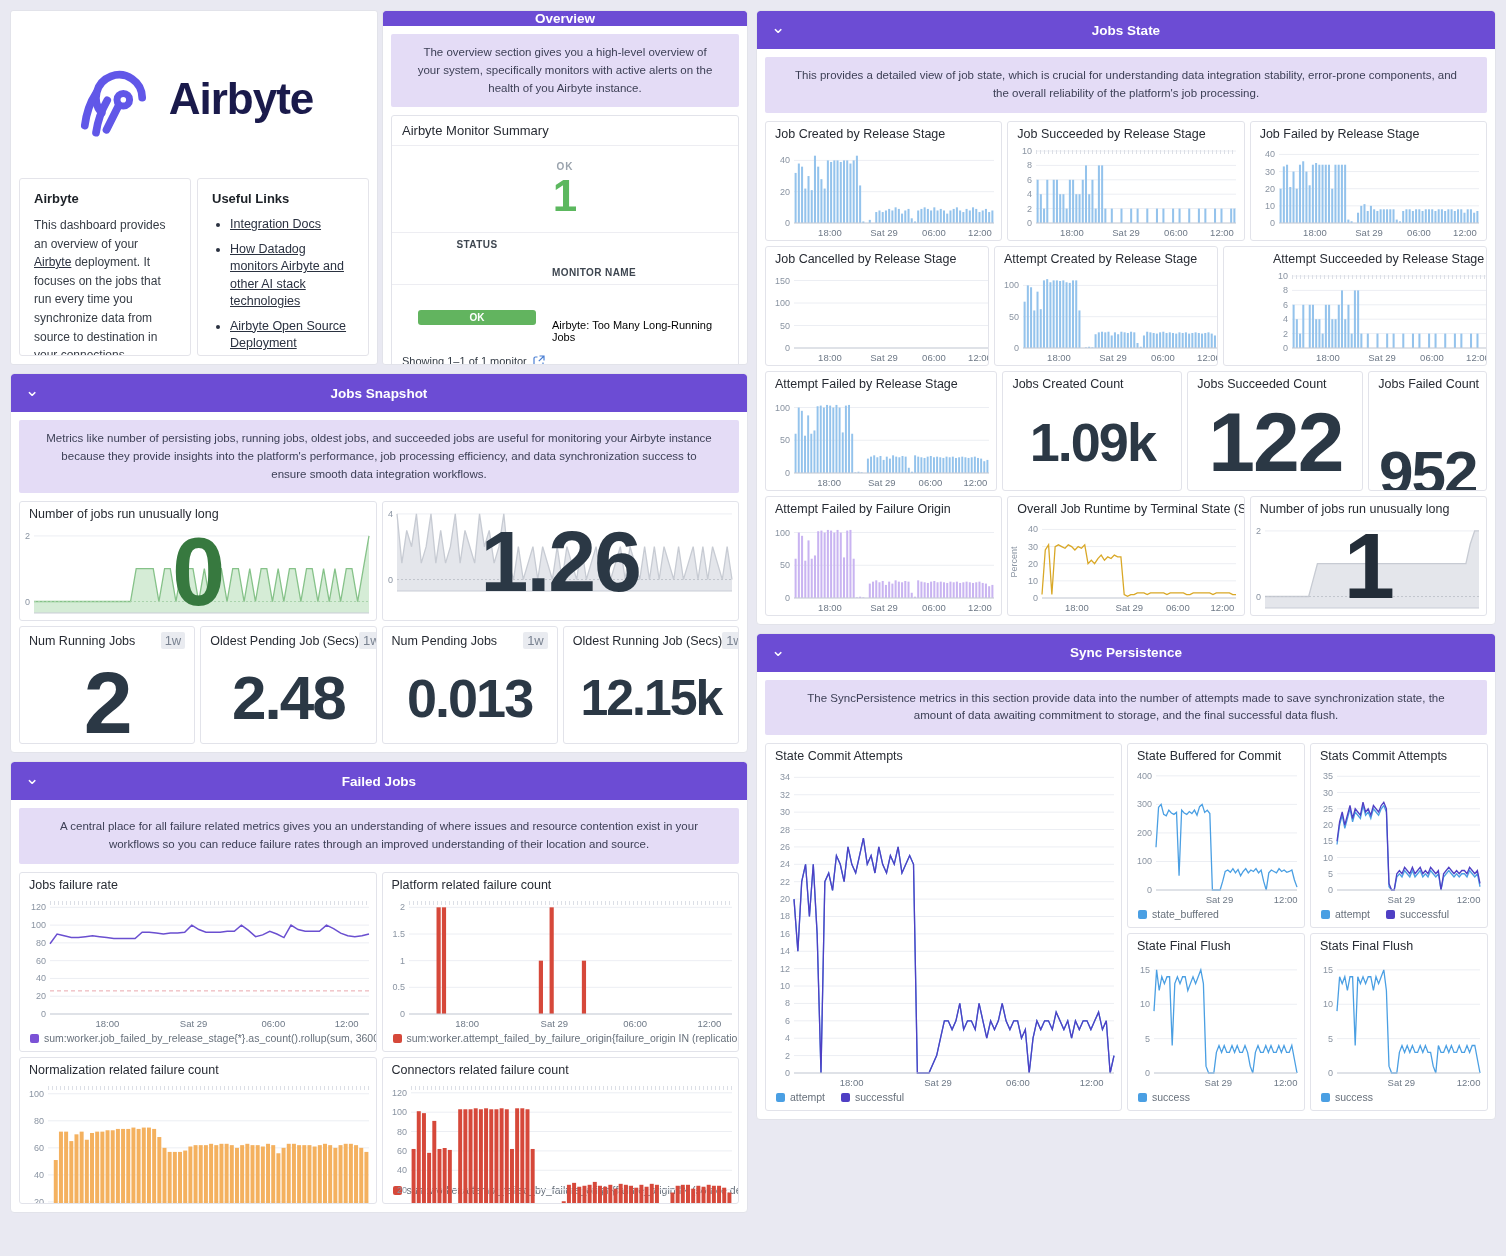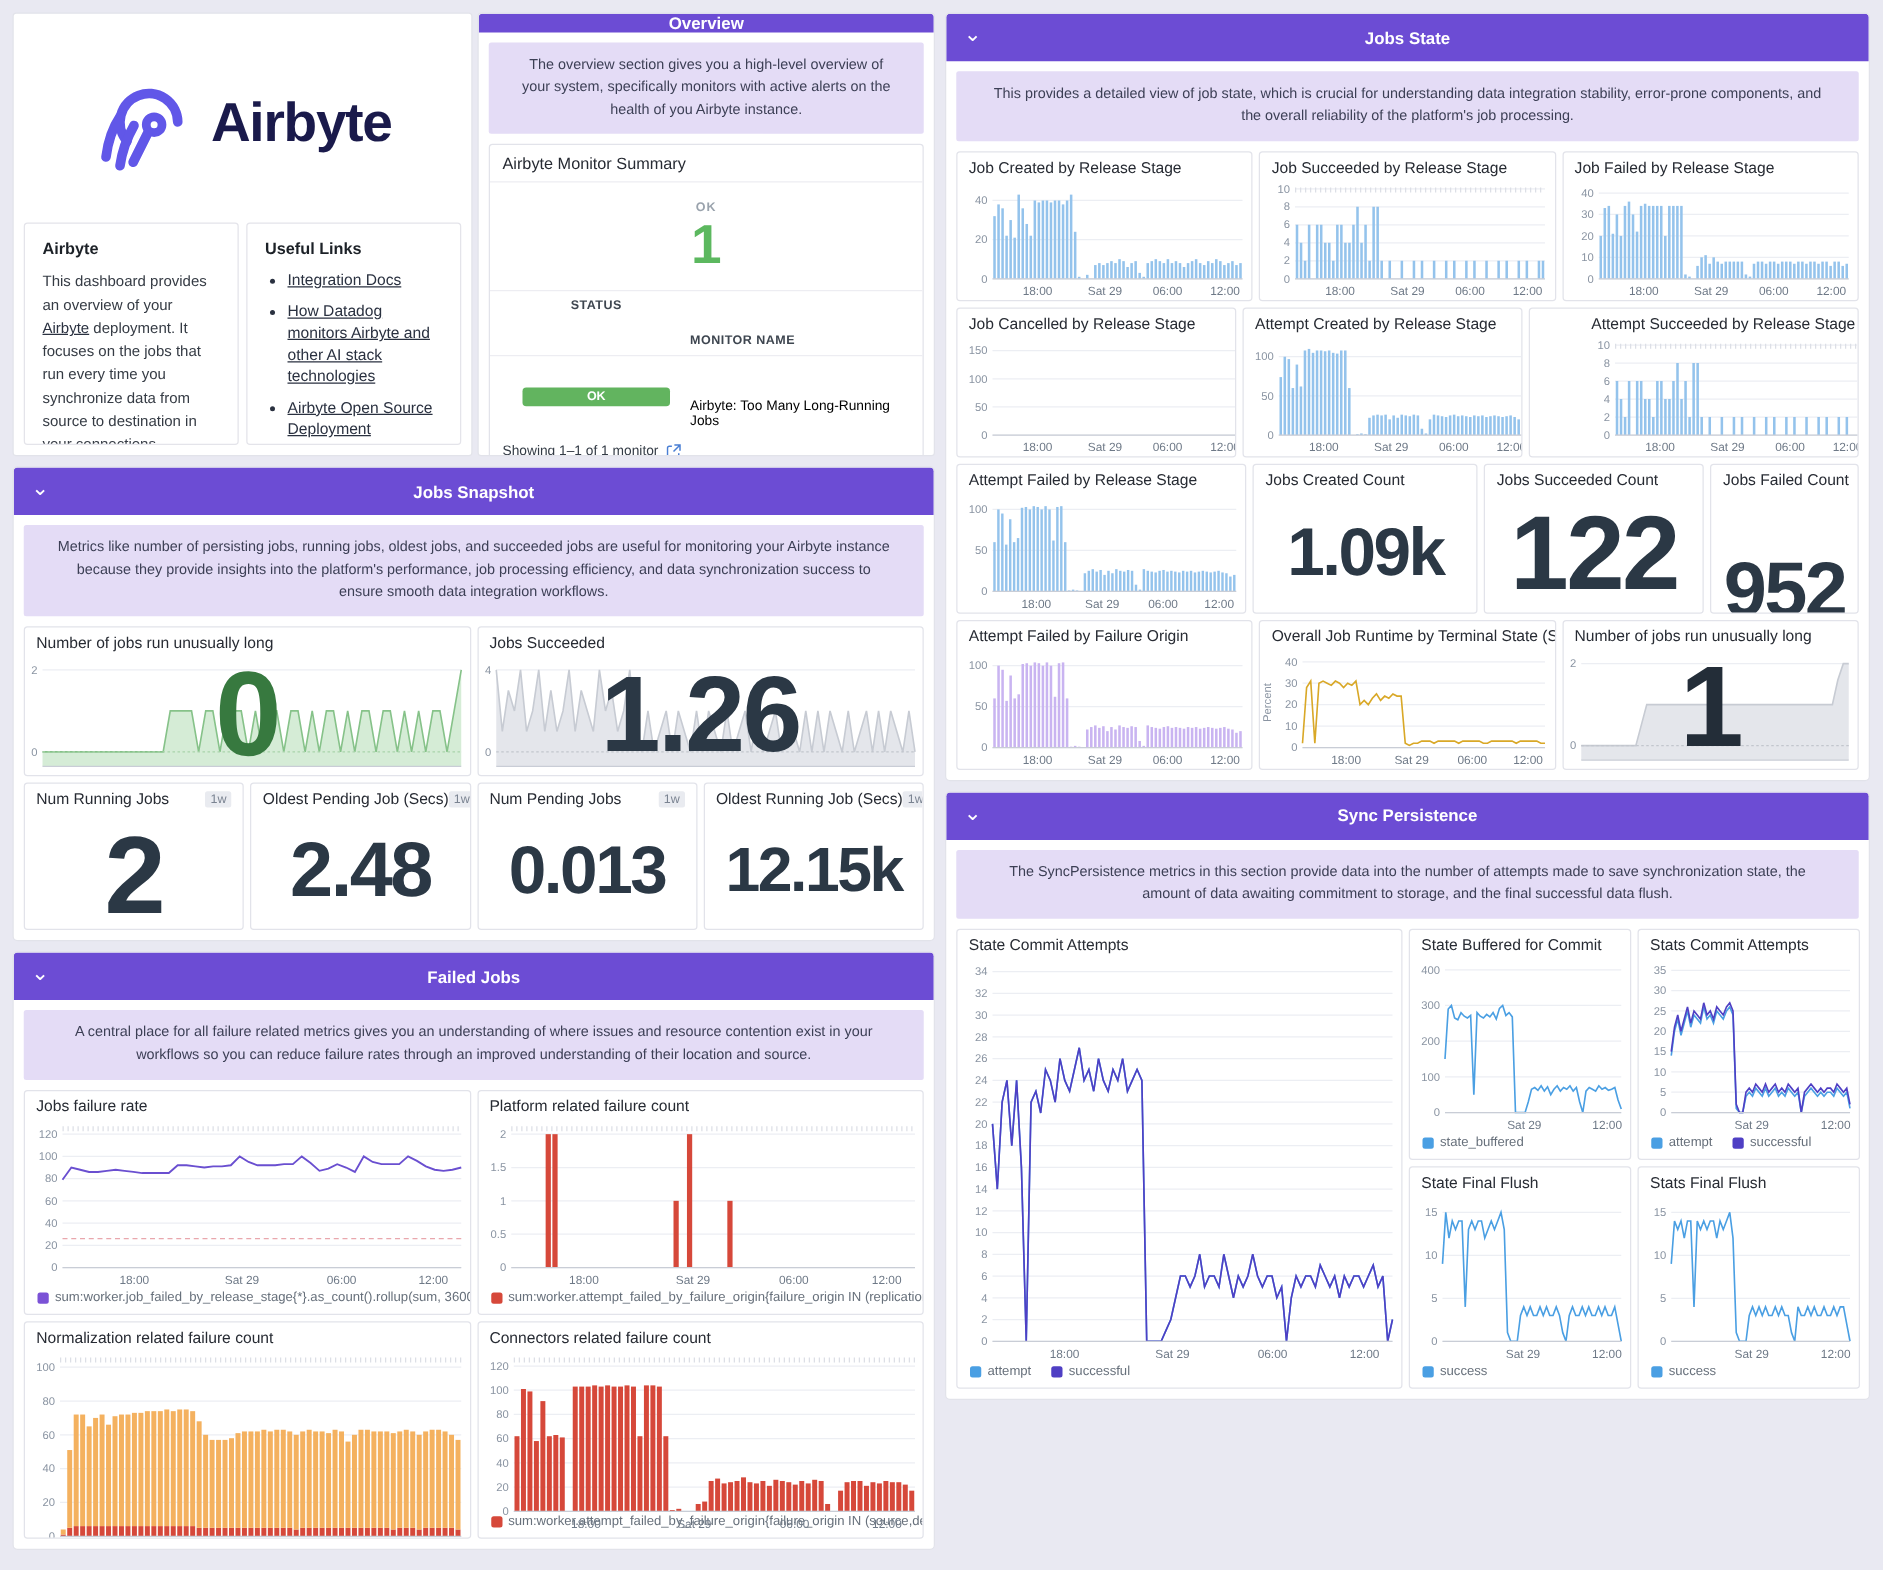--- a/index.html
+++ b/index.html
@@ -12,21 +12,21 @@
   .section{background:#fff;border:1px solid #e2e3ea;border-radius:4px;overflow:hidden;}
   .sec-head{position:relative;background:#6c4cd4;color:#fff;height:38px;display:flex;align-items:center;justify-content:center;font-size:13.5px;font-weight:700;border-radius:3px 3px 0 0;}
   .sec-head .chev{position:absolute;left:14px;top:6px;font-size:17px;font-weight:400;cursor:pointer;}
   .sec-body{padding:8px;}
   .note{background:#e4dcf6;color:#3c3f55;font-size:11.5px;line-height:1.55;text-align:center;padding:10px 26px;border-radius:2px;margin-bottom:8px;}
   .row{display:flex;gap:5px;margin-bottom:5px;}
   .row:last-child{margin-bottom:0;}
   
   .w{background:#fff;border:1px solid #e2e3ea;border-radius:3px;display:flex;flex-direction:column;overflow:hidden;box-sizing:border-box;}
   .wt{font-size:12.5px;color:#272b33;padding:5px 9px 3px;display:flex;justify-content:space-between;align-items:center;white-space:nowrap;overflow:hidden;flex:0 0 auto;}
-  .badge{background:#e9ebf0;color:#7a8391;font-size:10px;padding:1px 4px;border-radius:2px;flex:0 0 auto;}
+  .badge{background:#e9ebf0;color:#7a8391;font-size:13px;padding:1px 4px;border-radius:2px;flex:0 0 auto;}
   .chart{flex:1 1 auto;position:relative;min-height:0;}
   .bignum{position:absolute;inset:0;display:flex;align-items:center;justify-content:center;font-weight:700;pointer-events:none;letter-spacing:-2px;}
   .legend{padding:1px 10px 7px;display:flex;gap:16px;font-size:10.5px;color:#67707b;align-items:center;overflow:hidden;white-space:nowrap;flex:0 0 auto;}
   .legend .lg{display:inline-flex;align-items:center;text-align:right;}
   .legend i{width:9px;height:9px;border-radius:2px;display:inline-block;margin-right:5px;flex:0 0 auto;}
   .qv{flex:1;display:flex;align-items:center;justify-content:center;font-weight:700;color:#2b3845;letter-spacing:-2px;}
   
   .brand-card{width:368px;height:355px;display:flex;flex-direction:column;padding:8px;}
   .logo-area{flex:1;display:flex;align-items:center;justify-content:center;gap:10px;}
   .wordmark{font-size:44px;font-weight:800;color:#1a1a4b;letter-spacing:-1px;}
@@ -48,21 +48,21 @@
   .mon-table{border-top:1px solid #ededf2;font-size:11px;}
   .mon-thead{display:flex;padding:6px 10px;border-bottom:1px solid #ededf2;color:#3e4650;font-weight:700;font-size:10px;letter-spacing:.4px;}
   .mon-row{display:flex;align-items:center;padding:6px 10px;}
   .mc1{width:150px;text-align:center;flex:0 0 auto;}
   .mc2{flex:1;margin-top:28px;}
   .pill{display:inline-block;background:#62b45f;color:#fff;font-size:10px;font-weight:700;border-radius:3px;padding:2px 0;width:118px;}
   .mon-foot{padding:6px 10px;font-size:11px;color:#333b45;display:flex;align-items:center;gap:6px;}
   .heads-up{height:120px;}
   .h118{height:118px;}
   .h180{height:180px;}
-  .h190{height:174px;}
+  .h190{height:147px;}
   .h368{height:368px;}
   .h185{height:185px;}
   .h178{height:178px;}
 </style>
 </head>
 <body>
 
 <div class="page">
 
   <div class="col col-left">
@@ -146,21 +146,20 @@
                   <text x="10" y="80.52" text-anchor="end" fill="#8a94a2" font-size="9">0</text>
                   <line x1="14" x2="349" y1="11.920000000000002" y2="11.920000000000002" stroke="#eceef3"></line>
                   <text x="10" y="14.920000000000002" text-anchor="end" fill="#8a94a2" font-size="9">2</text>
                   <polygon points="14,89 14,77.52 19.677966101694913,77.52 25.35593220338983,77.52 31.033898305084747,77.52 36.71186440677966,77.52 42.389830508474574,77.52 48.067796610169495,77.52 53.74576271186441,77.52 59.42372881355932,77.52 65.10169491525423,77.52 70.77966101694915,77.52 76.45762711864407,77.52 82.13559322033899,77.52 87.8135593220339,77.52 93.49152542372882,77.52 99.16949152542372,77.52 104.84745762711864,77.52 110.52542372881356,77.52 116.20338983050847,44.72 121.88135593220339,44.72 127.55932203389831,44.72 133.23728813559322,44.72 138.91525423728814,77.52 144.59322033898306,44.72 150.27118644067798,44.72 155.94915254237287,77.52 161.6271186440678,44.72 167.3050847457627,44.72 172.98305084745763,44.72 178.66101694915255,77.52 184.33898305084745,44.72 190.01694915254237,77.52 195.6949152542373,44.72 201.3728813559322,44.72 207.05084745762713,77.52 212.72881355932202,44.72 218.40677966101694,44.72 224.08474576271186,77.52 229.76271186440678,44.72 235.4406779661017,77.52 241.11864406779662,44.72 246.79661016949152,44.72 252.47457627118644,77.52 258.1525423728814,44.72 263.8305084745763,77.52 269.50847457627117,44.72 275.1864406779661,44.72 280.864406779661,77.52 286.54237288135596,44.72 292.22033898305085,44.72 297.89830508474574,77.52 303.5762711864407,44.72 309.2542372881356,77.52 314.93220338983053,44.72 320.6101694915254,77.52 326.2881355932203,44.72 331.96610169491527,44.72 337.64406779661016,77.52 343.3220338983051,44.72 349,11.920000000000002 349,89" fill="#d5ecd6"></polygon>
                   <polyline points="14,77.52 19.677966101694913,77.52 25.35593220338983,77.52 31.033898305084747,77.52 36.71186440677966,77.52 42.389830508474574,77.52 48.067796610169495,77.52 53.74576271186441,77.52 59.42372881355932,77.52 65.10169491525423,77.52 70.77966101694915,77.52 76.45762711864407,77.52 82.13559322033899,77.52 87.8135593220339,77.52 93.49152542372882,77.52 99.16949152542372,77.52 104.84745762711864,77.52 110.52542372881356,77.52 116.20338983050847,44.72 121.88135593220339,44.72 127.55932203389831,44.72 133.23728813559322,44.72 138.91525423728814,77.52 144.59322033898306,44.72 150.27118644067798,44.72 155.94915254237287,77.52 161.6271186440678,44.72 167.3050847457627,44.72 172.98305084745763,44.72 178.66101694915255,77.52 184.33898305084745,44.72 190.01694915254237,77.52 195.6949152542373,44.72 201.3728813559322,44.72 207.05084745762713,77.52 212.72881355932202,44.72 218.40677966101694,44.72 224.08474576271186,77.52 229.76271186440678,44.72 235.4406779661017,77.52 241.11864406779662,44.72 246.79661016949152,44.72 252.47457627118644,77.52 258.1525423728814,44.72 263.8305084745763,77.52 269.50847457627117,44.72 275.1864406779661,44.72 280.864406779661,77.52 286.54237288135596,44.72 292.22033898305085,44.72 297.89830508474574,77.52 303.5762711864407,44.72 309.2542372881356,77.52 314.93220338983053,44.72 320.6101694915254,77.52 326.2881355932203,44.72 331.96610169491527,44.72 337.64406779661016,77.52 343.3220338983051,44.72 349,11.920000000000002" fill="none" stroke="#86c289" stroke-width="1.3"></polyline>
                   <line x1="14" x2="349" y1="77.52" y2="77.52" stroke="#a9d3ab" stroke-dasharray="2,2"></line>
                   <line x1="14" x2="349" y1="89" y2="89" stroke="#c9cdd6"></line>
                 </svg><div class="bignum" style="font-size: 96px; color: rgb(55, 121, 63);">0</div></div>
           </div>
           <div class="w" style="flex:1;">
-            <div class="wt">Jobs Succeeded</div>
             <div class="chart"><svg width="356" height="96">
                   <line x1="14" x2="349" y1="77.52" y2="77.52" stroke="#eceef3"></line>
                   <text x="10" y="80.52" text-anchor="end" fill="#8a94a2" font-size="9">0</text>
                   <line x1="14" x2="349" y1="11.920000000000002" y2="11.920000000000002" stroke="#eceef3"></line>
                   <text x="10" y="14.920000000000002" text-anchor="end" fill="#8a94a2" font-size="9">4</text>
                   <polygon points="14,89 14,11.920000000000002 18.855072463768117,61.120000000000005 23.710144927536234,28.32 28.565217391304348,44.72 33.42028985507247,11.920000000000002 38.27536231884058,61.120000000000005 43.130434782608695,44.72 47.98550724637681,11.920000000000002 52.84057971014493,61.120000000000005 57.69565217391305,28.32 62.55072463768116,61.120000000000005 67.40579710144928,44.72 72.26086956521739,11.920000000000002 77.1159420289855,61.120000000000005 81.97101449275362,28.32 86.82608695652173,44.72 91.68115942028986,61.120000000000005 96.53623188405797,11.920000000000002 101.3913043478261,44.72 106.2463768115942,28.32 111.10144927536231,61.120000000000005 115.95652173913044,44.72 120.81159420289855,11.920000000000002 125.66666666666667,61.120000000000005 130.52173913043478,77.52 135.3768115942029,44.72 140.231884057971,77.52 145.08695652173913,61.120000000000005 149.94202898550725,44.72 154.79710144927537,77.52 159.65217391304347,44.72 164.5072463768116,61.120000000000005 169.36231884057972,77.52 174.2173913043478,44.72 179.07246376811594,77.52 183.92753623188406,44.72 188.7826086956522,61.120000000000005 193.63768115942028,77.52 198.4927536231884,44.72 203.34782608695653,77.52 208.20289855072463,61.120000000000005 213.05797101449275,44.72 217.91304347826087,77.52 222.768115942029,44.72 227.6231884057971,77.52 232.47826086956522,61.120000000000005 237.33333333333334,44.72 242.18840579710144,77.52 247.04347826086956,44.72 251.8985507246377,61.120000000000005 256.7536231884058,77.52 261.6086956521739,44.72 266.463768115942,77.52 271.3188405797101,44.72 276.17391304347825,77.52 281.0289855072464,44.72 285.8840579710145,61.120000000000005 290.7391304347826,77.52 295.59420289855075,44.72 300.4492753623188,77.52 305.30434782608694,61.120000000000005 310.15942028985506,44.72 315.0144927536232,77.52 319.8695652173913,44.72 324.72463768115944,77.52 329.57971014492756,44.72 334.4347826086956,61.120000000000005 339.28985507246375,77.52 344.1449275362319,44.72 349,77.52 349,89" fill="#e4e6eb"></polygon>
                   <polyline points="14,11.920000000000002 18.855072463768117,61.120000000000005 23.710144927536234,28.32 28.565217391304348,44.72 33.42028985507247,11.920000000000002 38.27536231884058,61.120000000000005 43.130434782608695,44.72 47.98550724637681,11.920000000000002 52.84057971014493,61.120000000000005 57.69565217391305,28.32 62.55072463768116,61.120000000000005 67.40579710144928,44.72 72.26086956521739,11.920000000000002 77.1159420289855,61.120000000000005 81.97101449275362,28.32 86.82608695652173,44.72 91.68115942028986,61.120000000000005 96.53623188405797,11.920000000000002 101.3913043478261,44.72 106.2463768115942,28.32 111.10144927536231,61.120000000000005 115.95652173913044,44.72 120.81159420289855,11.920000000000002 125.66666666666667,61.120000000000005 130.52173913043478,77.52 135.3768115942029,44.72 140.231884057971,77.52 145.08695652173913,61.120000000000005 149.94202898550725,44.72 154.79710144927537,77.52 159.65217391304347,44.72 164.5072463768116,61.120000000000005 169.36231884057972,77.52 174.2173913043478,44.72 179.07246376811594,77.52 183.92753623188406,44.72 188.7826086956522,61.120000000000005 193.63768115942028,77.52 198.4927536231884,44.72 203.34782608695653,77.52 208.20289855072463,61.120000000000005 213.05797101449275,44.72 217.91304347826087,77.52 222.768115942029,44.72 227.6231884057971,77.52 232.47826086956522,61.120000000000005 237.33333333333334,44.72 242.18840579710144,77.52 247.04347826086956,44.72 251.8985507246377,61.120000000000005 256.7536231884058,77.52 261.6086956521739,44.72 266.463768115942,77.52 271.3188405797101,44.72 276.17391304347825,77.52 281.0289855072464,44.72 285.8840579710145,61.120000000000005 290.7391304347826,77.52 295.59420289855075,44.72 300.4492753623188,77.52 305.30434782608694,61.120000000000005 310.15942028985506,44.72 315.0144927536232,77.52 319.8695652173913,44.72 324.72463768115944,77.52 329.57971014492756,44.72 334.4347826086956,61.120000000000005 339.28985507246375,77.52 344.1449275362319,44.72 349,77.52" fill="none" stroke="#c7cbd3" stroke-width="1.3"></polyline>
                   <line x1="14" x2="349" y1="77.52" y2="77.52" stroke="#c2c6cd" stroke-dasharray="2,2"></line>
                   <line x1="14" x2="349" y1="89" y2="89" stroke="#c9cdd6"></line>
                 </svg><div class="bignum" style="font-size: 86px; color: rgb(43, 56, 69);">1.26</div></div>

